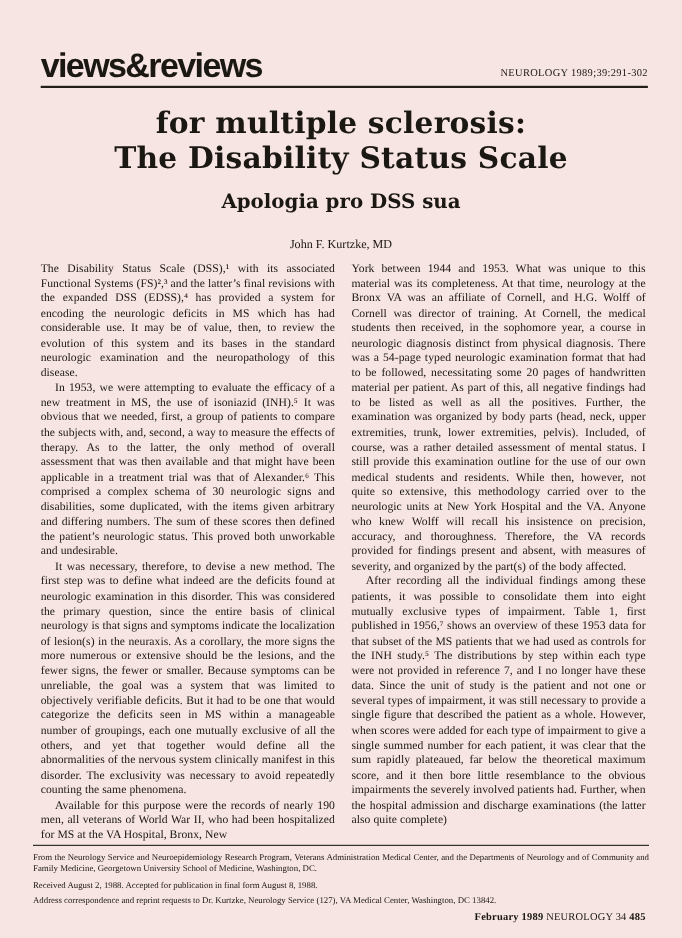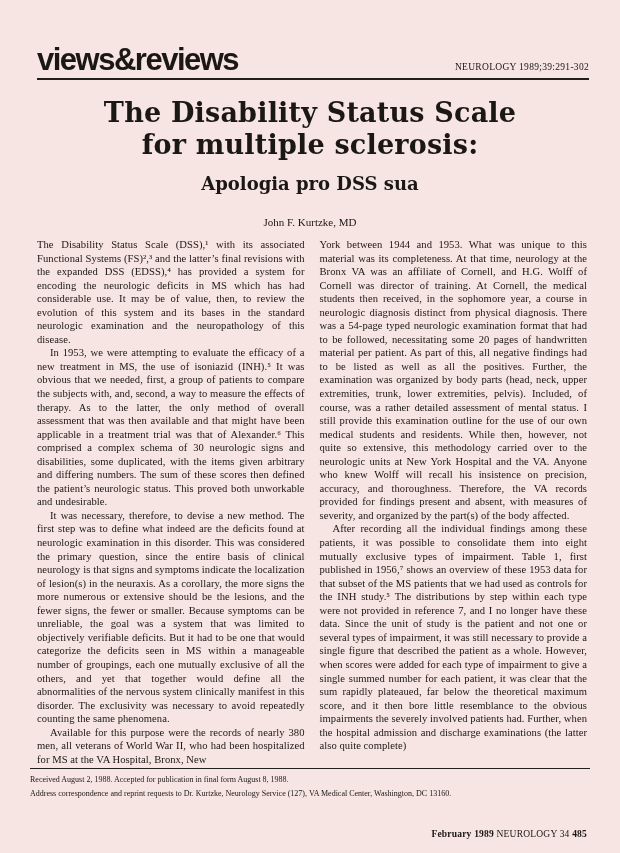--- a/index.html
+++ b/index.html
@@ -106,43 +106,44 @@
 
 <div class="page">
 
   <div class="header">
     <div class="section-title">views&amp;reviews</div>
     <div class="citation">NEUROLOGY 1989;39:291-302</div>
   </div>
 
   <div class="title-block">
     <div class="article-title">
+      <div>for multiple sclerosis:</div>
       <div>The Disability Status Scale</div>
-      <div>for multiple sclerosis:</div>
     </div>
     <div class="article-subtitle">Apologia pro DSS sua</div>
     <div class="article-author">John F. Kurtzke, MD</div>
   </div>
 
   <div class="columns">
     <div class="col">
       <p class="para">The Disability Status Scale (DSS),¹ with its associated Functional Systems (FS)²,³ and the latter’s final revisions with the expanded DSS (EDSS),⁴ has provided a system for encoding the neurologic deficits in MS which has had considerable use. It may be of value, then, to review the evolution of this system and its bases in the standard neurologic examination and the neuropathology of this disease.</p>
       <p class="para indent">In 1953, we were attempting to evaluate the efficacy of a new treatment in MS, the use of isoniazid (INH).⁵ It was obvious that we needed, first, a group of patients to compare the subjects with, and, second, a way to measure the effects of therapy. As to the latter, the only method of overall assessment that was then available and that might have been applicable in a treatment trial was that of Alexander.⁶ This comprised a complex schema of 30 neurologic signs and disabilities, some duplicated, with the items given arbitrary and differing numbers. The sum of these scores then defined the patient’s neurologic status. This proved both unworkable and undesirable.</p>
       <p class="para indent">It was necessary, therefore, to devise a new method. The first step was to define what indeed are the deficits found at neurologic examination in this disorder. This was considered the primary question, since the entire basis of clinical neurology is that signs and symptoms indicate the localization of lesion(s) in the neuraxis. As a corollary, the more signs the more numerous or extensive should be the lesions, and the fewer signs, the fewer or smaller. Because symptoms can be unreliable, the goal was a system that was limited to objectively verifiable deficits. But it had to be one that would categorize the deficits seen in MS within a manageable number of groupings, each one mutually exclusive of all the others, and yet that together would define all the abnormalities of the nervous system clinically manifest in this disorder. The exclusivity was necessary to avoid repeatedly counting the same phenomena.</p>
-      <p class="para indent">Available for this purpose were the records of nearly 380 men, all veterans of World War II, who had been hospitalized for MS at the VA Hospital, Bronx, New</p>
+      <p class="para indent">Available for this purpose were the records of nearly 190 men, all veterans of World War II, who had been hospitalized for MS at the VA Hospital, Bronx, New</p>
     </div>
     <div class="col">
       <p class="para">York between 1944 and 1953. What was unique to this material was its completeness. At that time, neurology at the Bronx VA was an affiliate of Cornell, and H.G. Wolff of Cornell was director of training. At Cornell, the medical students then received, in the sophomore year, a course in neurologic diagnosis distinct from physical diagnosis. There was a 54-page typed neurologic examination format that had to be followed, necessitating some 20 pages of handwritten material per patient. As part of this, all negative findings had to be listed as well as all the positives. Further, the examination was organized by body parts (head, neck, upper extremities, trunk, lower extremities, pelvis). Included, of course, was a rather detailed assessment of mental status. I still provide this examination outline for the use of our own medical students and residents. While then, however, not quite so extensive, this methodology carried over to the neurologic units at New York Hospital and the VA. Anyone who knew Wolff will recall his insistence on precision, accuracy, and thoroughness. Therefore, the VA records provided for findings present and absent, with measures of severity, and organized by the part(s) of the body affected.</p>
       <p class="para indent">After recording all the individual findings among these patients, it was possible to consolidate them into eight mutually exclusive types of impairment. Table 1, first published in 1956,⁷ shows an overview of these 1953 data for that subset of the MS patients that we had used as controls for the INH study.⁵ The distributions by step within each type were not provided in reference 7, and I no longer have these data. Since the unit of study is the patient and not one or several types of impairment, it was still necessary to provide a single figure that described the patient as a whole. However, when scores were added for each type of impairment to give a single summed number for each patient, it was clear that the sum rapidly plateaued, far below the theoretical maximum score, and it then bore little resemblance to the obvious impairments the severely involved patients had. Further, when the hospital admission and discharge examinations (the latter also quite complete)</p>
     </div>
   </div>
 
   <div class="footnote-block">
+    <p class="footnote">From the Neurology Service and Neuroepidemiology Research Program, Veterans Administration Medical Center, and the Departments of Neurology and of Community and Family Medicine, Georgetown University School of Medicine, Washington, DC.</p>
     <p class="footnote">Received August 2, 1988. Accepted for publication in final form August 8, 1988.</p>
-    <p class="footnote">Address correspondence and reprint requests to Dr. Kurtzke, Neurology Service (127), VA Medical Center, Washington, DC 13160.</p>
+    <p class="footnote">Address correspondence and reprint requests to Dr. Kurtzke, Neurology Service (127), VA Medical Center, Washington, DC 13842.</p>
   </div>
 
   <div class="footer">
     <span class="bold">February 1989</span>
     <span>NEUROLOGY 34</span>
     <span class="bold">485</span>
   </div>
 
 </div>
 

